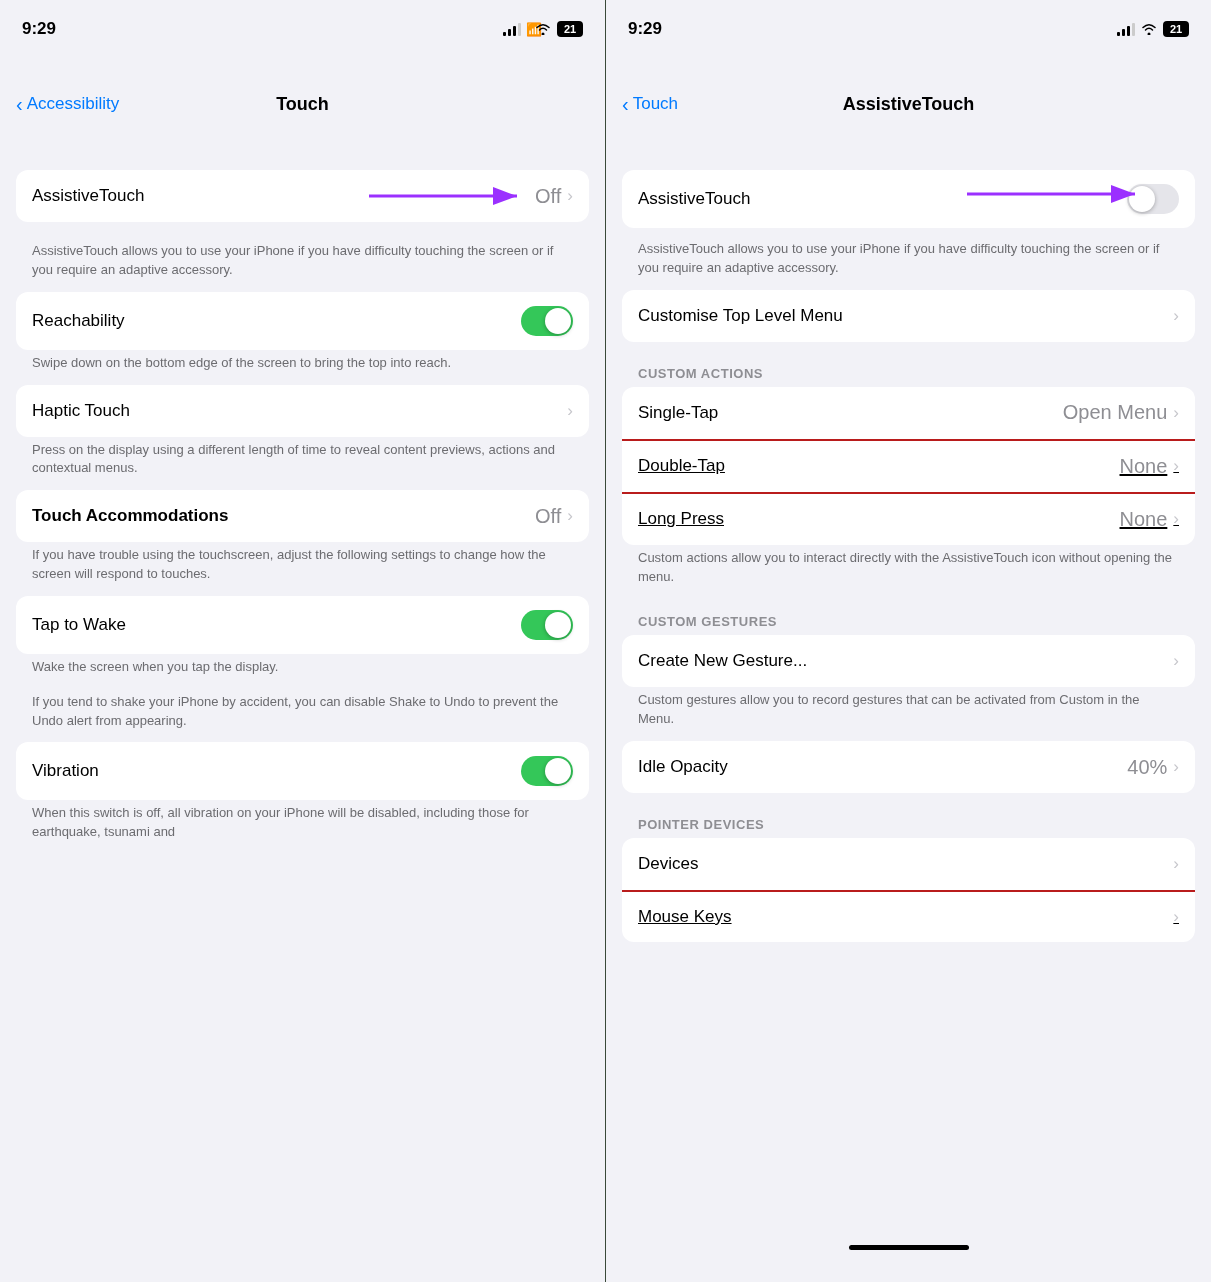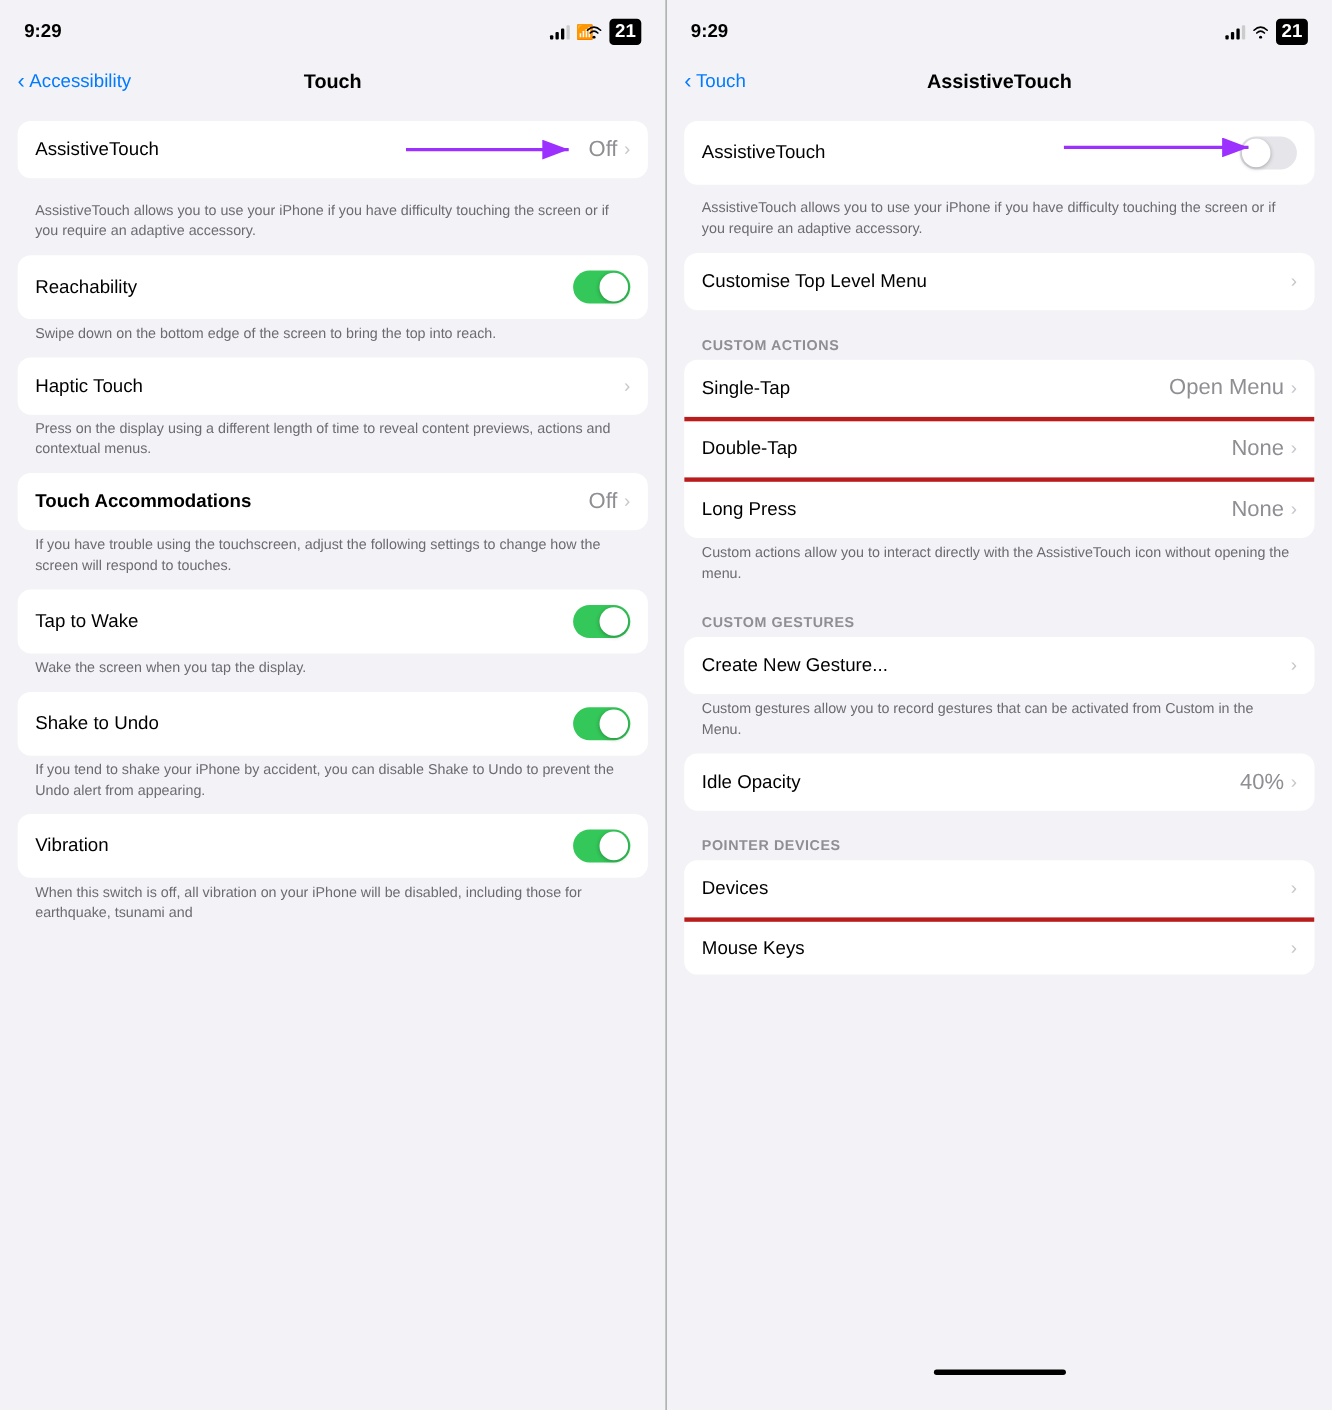--- a/index.html
+++ b/index.html
@@ -15,20 +15,21 @@
 
     
     .panel {
       width: 605px;
       height: 1282px;
       background: #f2f2f7;
       display: flex;
       flex-direction: column;
       overflow: hidden;
       position: relative;
+      gap: 30px;
     }
     .panel-divider {
       width: 1px;
       background: #3a4a3a;
       height: 1282px;
     }
 
     
     .status-bar {
       display: flex;
@@ -58,21 +59,21 @@
       background: #000;
       border-radius: 1px;
     }
     .wifi-icon {
       font-size: 13px;
       color: #000;
     }
     .battery-box {
       background: #000;
       color: #fff;
-      font-size: 17px;
+      font-size: 11px;
       font-weight: 700;
       padding: 2px 5px;
       border-radius: 4px;
       min-width: 26px;
       text-align: center;
     }
 
     
     .nav-bar {
       display: flex;
@@ -122,21 +123,22 @@
       overflow: hidden;
     }
     .card-row {
       display: flex;
       align-items: center;
       justify-content: space-between;
       padding: 14px 16px;
       min-height: 52px;
     }
     .card-row + .card-row {
-      border-top: 4px solid #b91c1c;
+      border-top: 2px solid #b91c1c;
+      text-decoration: underline;
     }
     .card-row-label {
       font-size: 17px;
       color: #000;
       font-weight: 400;
     }
     .card-row-right {
       display: flex;
       align-items: center;
       gap: 6px;
@@ -296,28 +298,20 @@
     <div class="card" style="margin-bottom:0">
       <div class="card-row">
         <span class="card-row-label">Tap to Wake</span>
         <div class="toggle on">
           <div class="toggle-knob"></div>
         </div>
       </div>
     </div>
     <div class="description">Wake the screen when you tap the display.</div>
 
-    <div class="card" style="margin-bottom:0">
-      <div class="card-row">
-        <span class="card-row-label">Shake to Undo</span>
-        <div class="toggle on">
-          <div class="toggle-knob"></div>
-        </div>
-      </div>
-    </div>
     <div class="description">If you tend to shake your iPhone by accident, you can disable Shake to Undo to prevent the Undo alert from appearing.</div>
 
     <div class="card" style="margin-bottom:0">
       <div class="card-row">
         <span class="card-row-label">Vibration</span>
         <div class="toggle on">
           <div class="toggle-knob"></div>
         </div>
       </div>
     </div>

